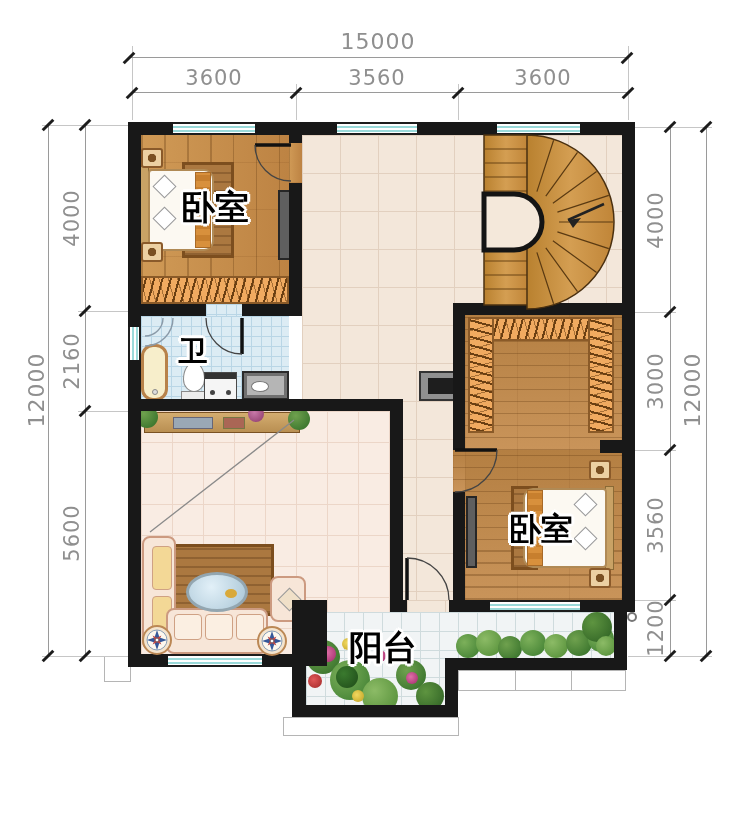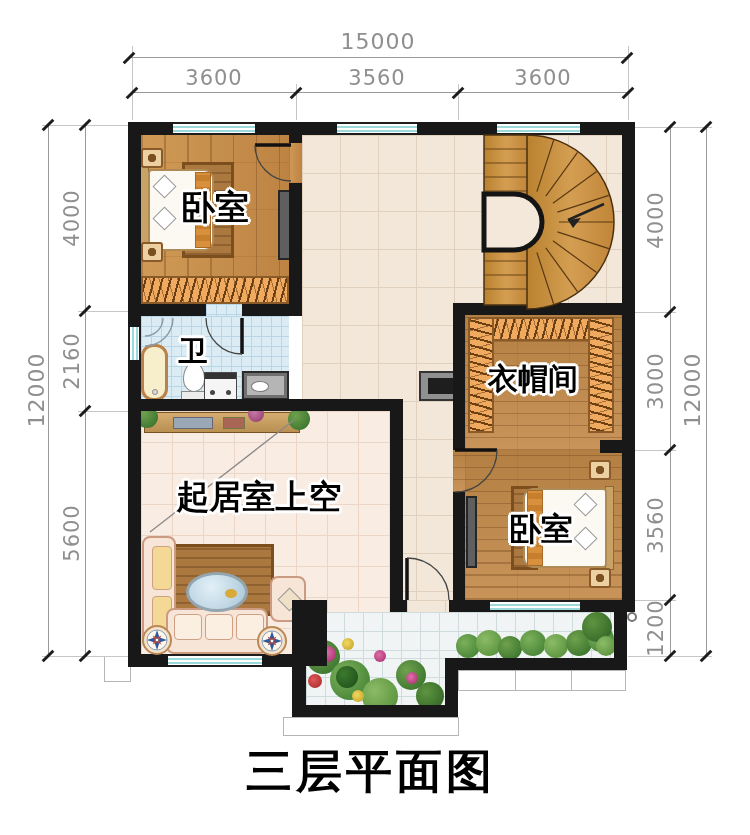--- a/index.html
+++ b/index.html
@@ -241,23 +241,22 @@
     </g>
 
     <path d="M150,532 L294,420" stroke="#8a8a8a" stroke-width="1.3" fill="none"></path>
 
     <use href="#cp" transform="translate(157,640)"></use>
     <use href="#cp" transform="translate(272,641)"></use>
   </svg>
 
   <div class="rl" style="left:215px;top:208px;font-size:34px">卧室</div>
   <div class="rl" style="left:193px;top:352px;font-size:29px">卫</div>
-  <div class="rl" style="left:533px;top:379px;font-size:30px">衣帽间</div>
-  <div class="rl" style="left:259px;top:497px;font-size:33px">起居室上空</div>
   <div class="rl" style="left:541px;top:530px;font-size:32px">卧室</div>
+  <div class="rl" style="left:383px;top:648px;font-size:34px">阳台</div>
 
   <div class="ex" style="left:132px;top:46px;width:1px;height:74px"></div>
   <div class="ex" style="left:296px;top:84px;width:1px;height:36px"></div>
   <div class="ex" style="left:458px;top:84px;width:1px;height:36px"></div>
   <div class="ex" style="left:628px;top:46px;width:1px;height:74px"></div>
   <div class="ex" style="left:42px;top:125px;width:86px;height:1px"></div>
   <div class="ex" style="left:78px;top:311px;width:50px;height:1px"></div>
   <div class="ex" style="left:78px;top:411px;width:50px;height:1px"></div>
   <div class="ex" style="left:42px;top:656px;width:86px;height:1px"></div>
   <div class="ex" style="left:635px;top:127px;width:77px;height:1px"></div>
@@ -300,14 +299,13 @@
   <div class="dt dtv" style="left:36px;top:390px;font-size:22px">12000</div>
   <div class="dt dtv" style="left:72px;top:218px">4000</div>
   <div class="dt dtv" style="left:72px;top:361px">2160</div>
   <div class="dt dtv" style="left:72px;top:533px">5600</div>
   <div class="dt dtv" style="left:656px;top:220px">4000</div>
   <div class="dt dtv" style="left:656px;top:381px">3000</div>
   <div class="dt dtv" style="left:656px;top:525px">3560</div>
   <div class="dt dtv" style="left:656px;top:628px">1200</div>
   <div class="dt dtv" style="left:692px;top:390px;font-size:22px">12000</div>
 
-  <div id="title">三层平面图</div>
 </div>
 
 </body></html>

